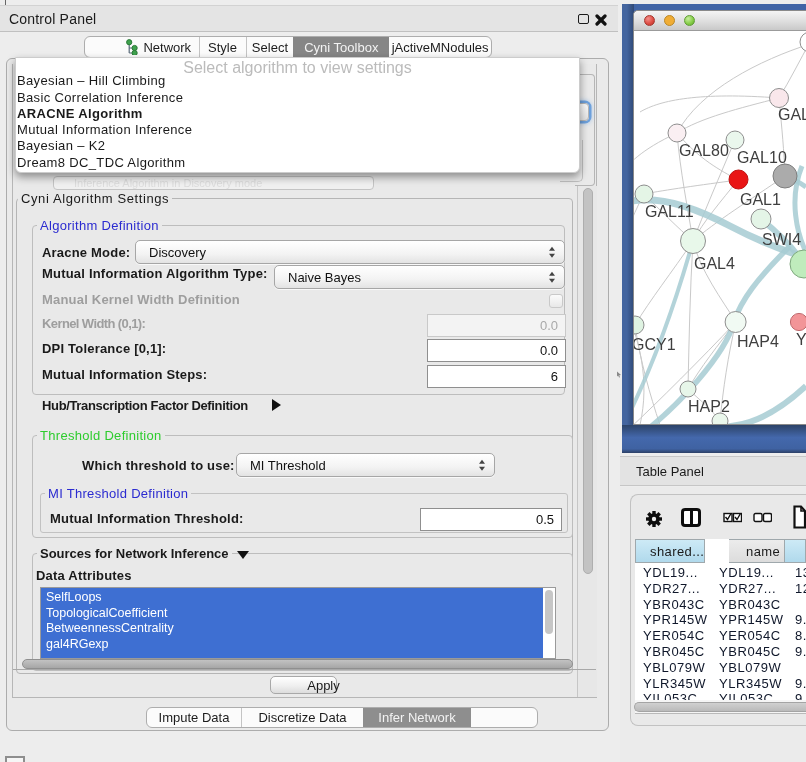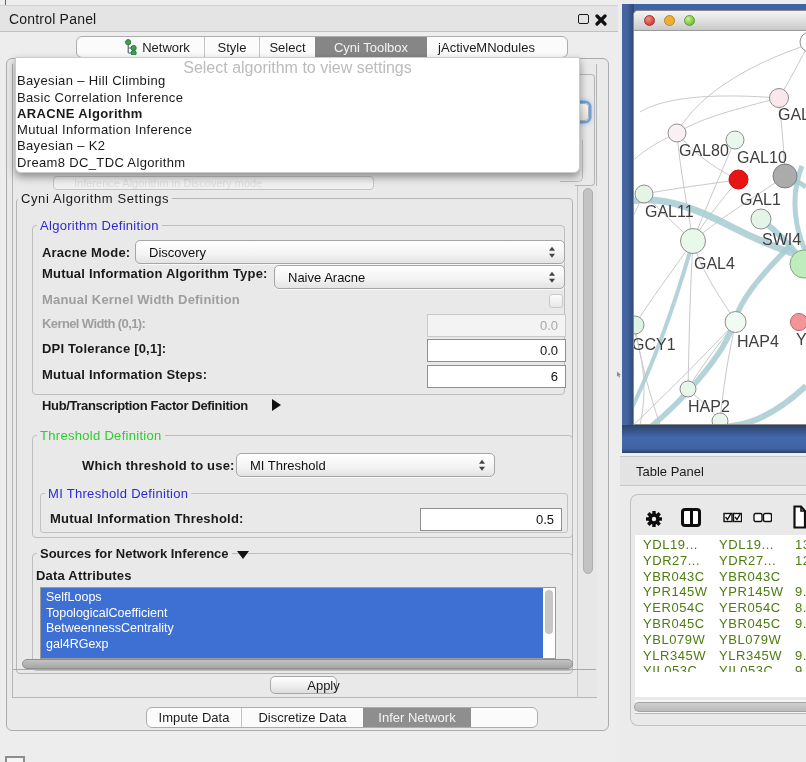--- a/index.html
+++ b/index.html
@@ -34,21 +34,21 @@
 <div class="abs" style="left:578px;top:14px;width:11px;height:10px;border:1.5px solid #1a1a1a;border-radius:2px;"></div>
 <svg class="abs" style="left:595px;top:14px;" width="12" height="12" viewBox="0 0 12 12">
     <g stroke="#111" stroke-width="3.2" stroke-linecap="round">
       <line x1="2" y1="2" x2="10" y2="10"></line>
       <line x1="10" y1="2" x2="2" y2="10"></line>
     </g>
   </svg>
 
 <div class="abs" style="left:6px;top:58px;width:603px;height:673px;background:#eaeaea;border:1px solid #acacac;border-radius:6px;"></div>
 
-<div class="tabbar" style="left:76px;top:36px;width:492px;height:22px;padding-left:34px;">
+<div class="tabbar" style="left:84px;top:36px;width:408px;height:22px;padding-left:34px;">
   <div class="seg" style="width:93px;">
     <svg width="13" height="16" viewBox="0 0 13 16" style="margin-right:4px;">
       <path d="M3.2 5 L3.2 14 M3.2 9 L7.5 9 M3.2 14 L7.5 14" stroke="#5a6b7a" stroke-width="1.2" fill="none"></path>
       <circle cx="3.2" cy="3.2" r="2.6" fill="#3fa24e" stroke="#2b7a38"></circle>
       <circle cx="8.6" cy="9" r="2.6" fill="#3fa24e" stroke="#2b7a38"></circle>
       <circle cx="8.6" cy="14" r="2.6" fill="#3fa24e" stroke="#2b7a38"></circle>
     </svg>Network</div>
   <div class="dv"></div>
   <div class="seg" style="width:54px;">Style</div>
   <div class="dv"></div>
@@ -90,21 +90,21 @@
 <div class="combo" style="left:135px;top:240px;width:430px;height:24px;">
     <span class="tx">Discovery</span>
     <span class="arr">
       <span class="up" style="display:block;"></span>
       <span class="dn" style="display:block;"></span>
     </span>
   </div>
 
 <div class="lbl" style="left:42px;top:266px;">Mutual Information Algorithm Type:</div>
 <div class="combo" style="left:274px;top:265px;width:291px;height:24px;">
-    <span class="tx">Naive Aracne</span>
+    <span class="tx">Naive Bayes</span>
     <span class="arr">
       <span class="up" style="display:block;"></span>
       <span class="dn" style="display:block;"></span>
     </span>
   </div>
 
 <div class="lbl" style="left:42px;top:292px;color:#9e9e9e;">Manual Kernel Width Definition</div>
 <div class="abs" style="left:549px;top:294px;width:14px;height:14px;border:1px solid #c9c9c9;border-radius:3px;background:linear-gradient(#fbfbfb,#e8e8e8);"></div>
 
 <div class="lbl" style="left:42px;top:316px;color:#9e9e9e;letter-spacing:-0.6px;">Kernel Width (0,1):</div>
@@ -277,19 +277,19 @@
   <path d="M8 1.5 L8 6 L12 6" fill="none" stroke="#111" stroke-width="1.6"></path>
 </svg>
 
 <div class="abs" style="left:635px;top:539px;width:171px;height:158px;background:#ffffff;overflow:hidden;">
   <div style="display:flex;height:24px;font-size:13px;letter-spacing:0.4px;">
     <div style="width:74px;background:linear-gradient(#cdeaf6,#b0d9ec);border:1px solid #9fa8ac;display:flex;align-items:center;justify-content:center;padding-left:14px;">shared...</div>
     <div style="width:75px;background:linear-gradient(#ececec,#dcdcdc);border:1px solid #9fa8ac;border-left:none;display:flex;align-items:center;justify-content:center;padding-left:13px;margin-left:24px;">name</div>
     <div style="width:30px;background:linear-gradient(#cdeaf6,#b0d9ec);border:1px solid #9fa8ac;border-left:none;"></div>
   </div>
 </div>
-<div class="abs" style="left:635px;top:535px;width:171px;height:137px;background:#fff;overflow:hidden;font-size:13px;letter-spacing:0.55px;color:#4d7c0f;">
+<div class="abs" style="left:635px;top:563px;width:171px;height:137px;background:#fff;overflow:hidden;font-size:13px;letter-spacing:0.55px;color:#0f172a;">
   <div class="abs" style="left:8px;top:2px;line-height:15.8px;">YDL19...<br>YDR27...<br>YBR043C<br>YPR145W<br>YER054C<br>YBR045C<br>YBL079W<br>YLR345W<br>YIL053C</div>
   <div class="abs" style="left:84px;top:2px;line-height:15.8px;">YDL19...<br>YDR27...<br>YBR043C<br>YPR145W<br>YER054C<br>YBR045C<br>YBL079W<br>YLR345W<br>YIL053C</div>
   <div class="abs" style="left:160px;top:2px;line-height:15.8px;">13<br>12<br>&nbsp;<br>9.<br>8.<br>9.<br>&nbsp;<br>9.<br>9.</div>
 </div>
 <div class="abs" style="left:635px;top:700px;width:171px;height:14px;background:#f5f5f5;border-bottom:1px solid #b9b9b9;"></div>
 <div class="abs" style="left:634px;top:702px;width:172px;height:10px;background:linear-gradient(#d0d0d0,#bababa);border:1px solid #a4a4a4;border-right:none;border-radius:5px 0 0 5px;"></div>
 
 </body></html>

